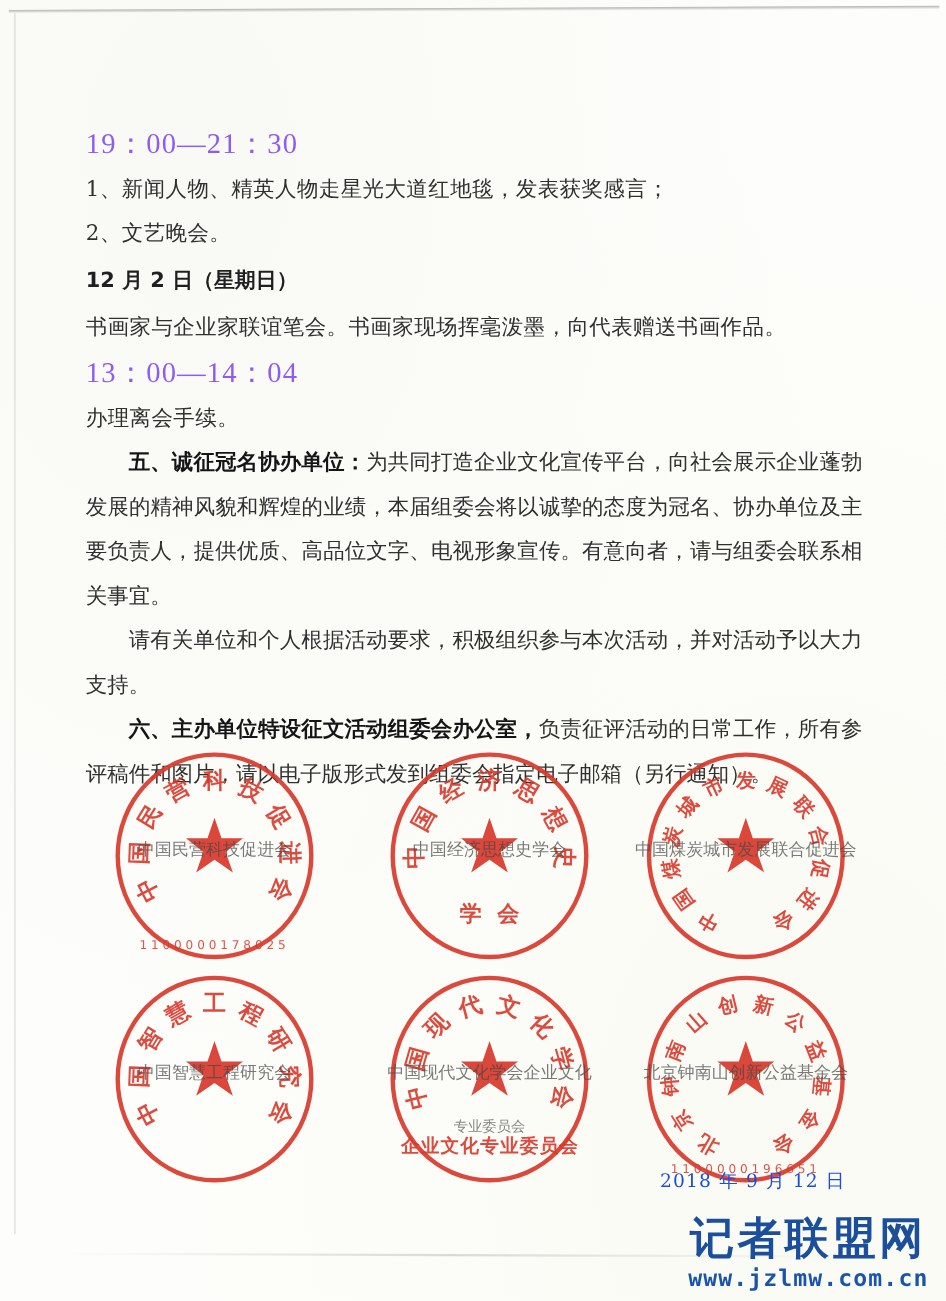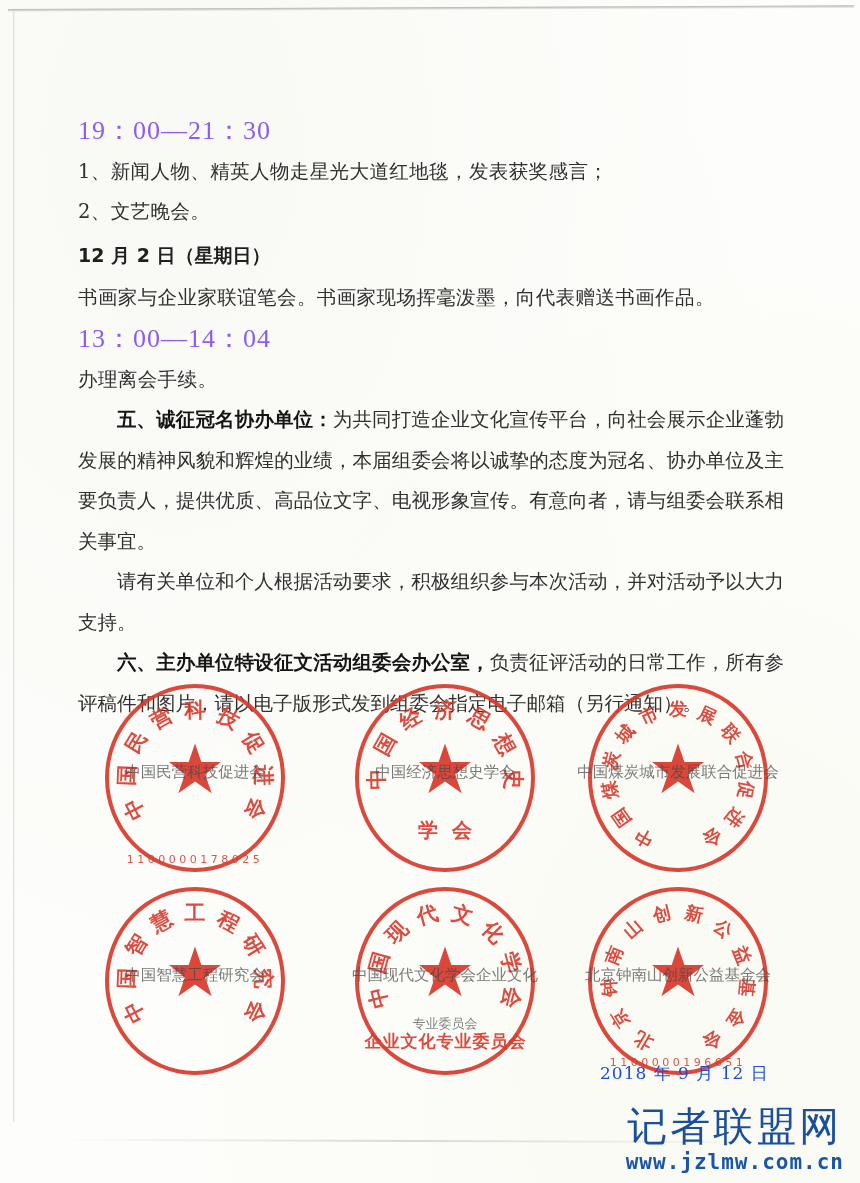--- a/index.html
+++ b/index.html
@@ -219,21 +219,21 @@
 
   
   .watermark {
     position: absolute;
     right: 16px;
     bottom: 8px;
     text-align: center;
   }
   .watermark .wm-cn {
     font-family: "DejaVu Sans", "Liberation Sans", sans-serif;
-    font-weight: normal;
+    font-weight: bold;
     font-size: 40px;
     letter-spacing: 3px;
     color: #1b4f9c;
     line-height: 46px;
   }
   .watermark .wm-url {
     font-family: "DejaVu Sans Mono", "Liberation Mono", monospace;
     font-weight: bold;
     font-size: 21px;
     letter-spacing: 1px;

